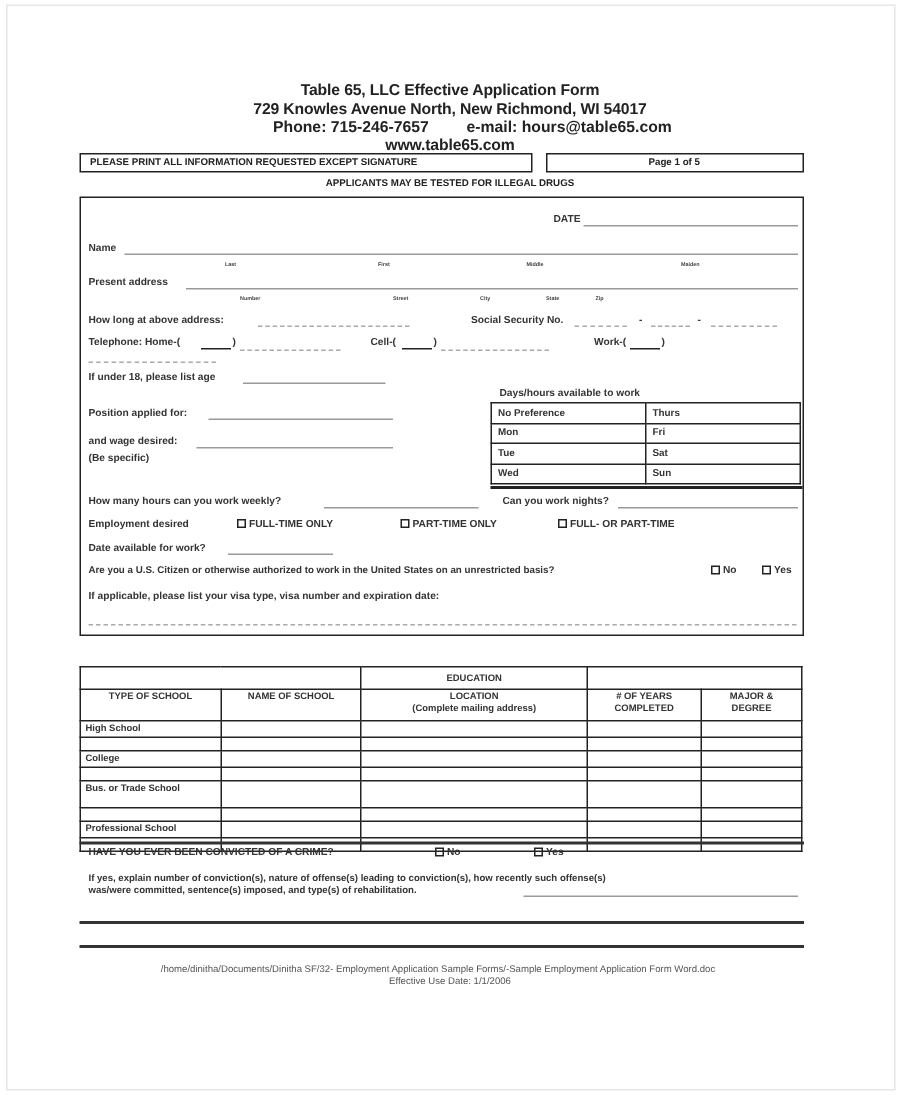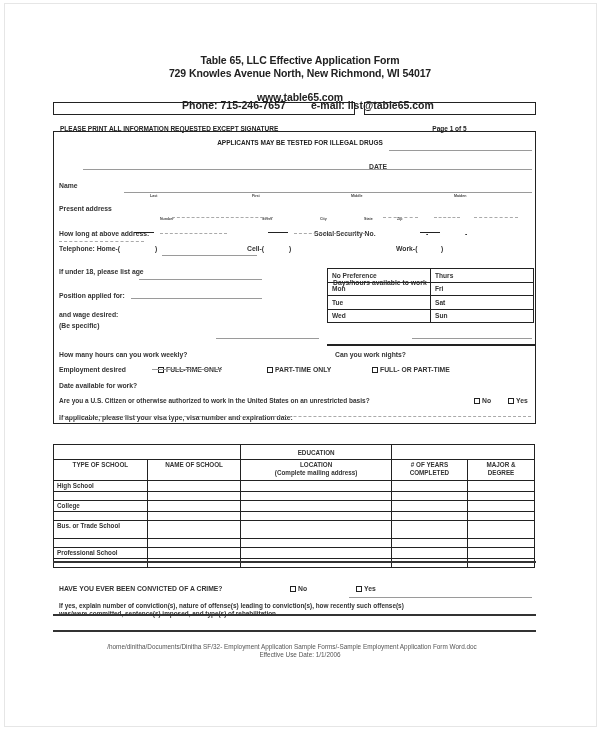--- a/index.html
+++ b/index.html
@@ -6,21 +6,21 @@
   html, body { width: 600px; height: 730px; background: #ffffff; overflow: hidden; }
   body {
     position: relative;
     font-family: "Liberation Sans", sans-serif;
     color: #1a1a1a;
   }
   .page-frame {
     position: absolute; left: 4px; top: 3px; width: 593px; height: 724px;
     border: 1px solid #e6e6e6; background: #fff;
   }
-  .abs { position: absolute; white-space: nowrap; margin-top: 20px; }
+  .abs { position: absolute; white-space: nowrap; }
 
   
   .hdr { position: absolute; left: 0; width: 600px; text-align: center; font-weight: bold; font-size: 10.5px; color: #222; letter-spacing: -0.1px; }
 
   .box { position: absolute; border: 1.5px solid #222; }
   .tiny { font-size: 6.5px; font-weight: bold; color: #222; }
   .label { font-size: 6.8px; font-weight: bold; color: #333; }
   .sub { font-size: 3.6px; color: #444; font-weight: bold; }
   .uline { position: absolute; border-bottom: 1px solid #9a9a9a; height: 0; }
   .dashline { position: absolute; border-bottom: 1px dashed #aaa; height: 0; }
@@ -36,21 +36,21 @@
   .footer { position: absolute; left: 0; width: 600px; text-align: center; font-size: 6.4px; color: #555; }
 </style>
 </head>
 <body>
 
 <div class="page-frame"></div>
 
 <div class="hdr" style="top:54px;">Table 65, LLC Effective Application Form</div>
 <div class="hdr" style="top:67px;">729 Knowles Avenue North, New Richmond, WI 54017</div>
 <div class="abs" style="top:79px; left:182px; font-weight:bold; font-size:10.5px; color:#222;">Phone: 715-246-7657</div>
-<div class="abs" style="top:79px; left:311px; font-weight:bold; font-size:10.5px; color:#222;">e-mail: list@table65.com</div>
+<div class="abs" style="top:79px; left:311px; font-weight:bold; font-size:10.5px; color:#222;">e-mail: hours@table65.com</div>
 <div class="hdr" style="top:91px;">www.table65.com</div>
 
 <div class="box" style="left:53px; top:102px; width:302px; height:13px;">
   <span class="abs tiny" style="left:6px; top:1.5px;">PLEASE PRINT ALL INFORMATION REQUESTED EXCEPT SIGNATURE</span>
 </div>
 <div class="box" style="left:364px; top:102px; width:172px; height:13px;">
   <span class="abs tiny" style="left:0; width:169px; text-align:center; top:1.5px;">Page 1 of 5</span>
 </div>
 <div class="abs tiny" style="top:119px; left:0; width:600px; text-align:center;">APPLICANTS MAY BE TESTED FOR ILLEGAL DRUGS</div>
 

